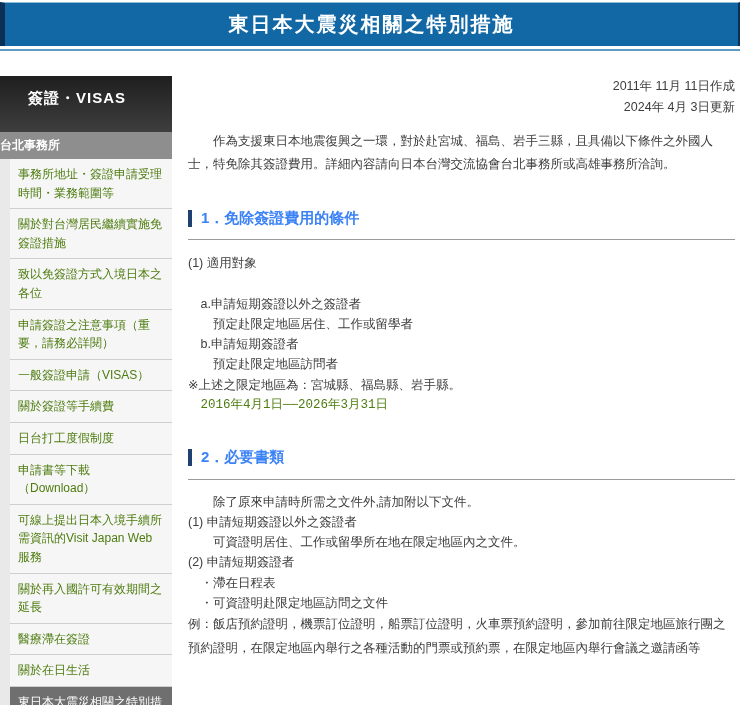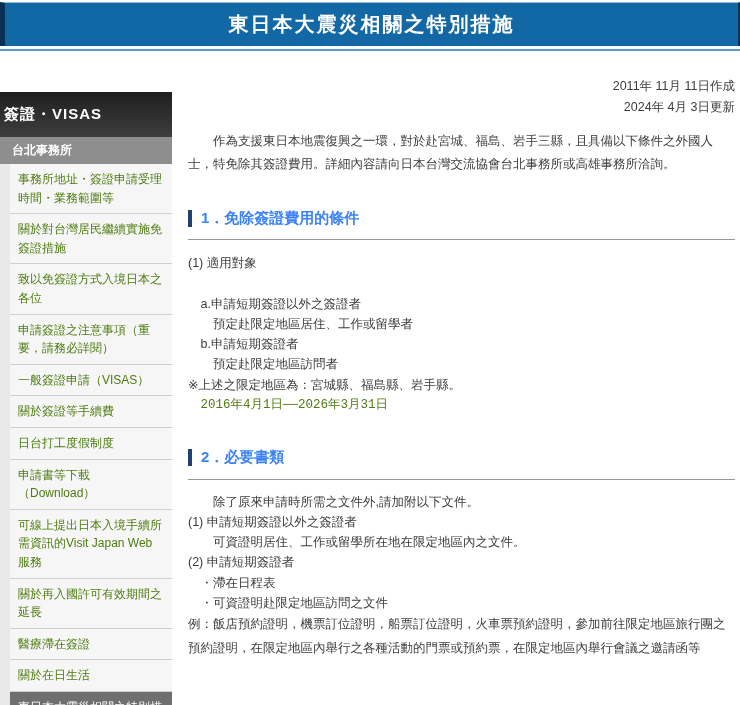--- a/index.html
+++ b/index.html
@@ -18,25 +18,25 @@
     margin-bottom:8px;
   }
 
   .layout{ display:flex; padding-top:22px; }
 
   
   .sidebar{ width:172px; flex:0 0 172px; font-size:12px; }
   .sb-header{
     background:linear-gradient(#1f1f1f,#3e3e3e);
     color:#fff; font-size:15px; font-weight:bold; letter-spacing:1px;
-    padding:13px 4px; height:45px;margin-top:16px;
+    padding:13px 28px; height:56px;
   }
   .sb-section{
     background:#8e8e8e; color:#fff; font-weight:bold;
-    padding:6px 12px; line-height:15px;
+    padding:6px 0; line-height:15px;
   }
   .sb-menu{ background:#e9e9e9; padding-left:10px; }
   .sb-item{
     background:#f6f6f6; color:#4d7c0f;
     padding:6px 8px; line-height:1.55;
     border-bottom:1px solid #cfcfcf;
     cursor:pointer;
   }
   .sb-item.active{ background:#6f6f6f; color:#fff; }
 

